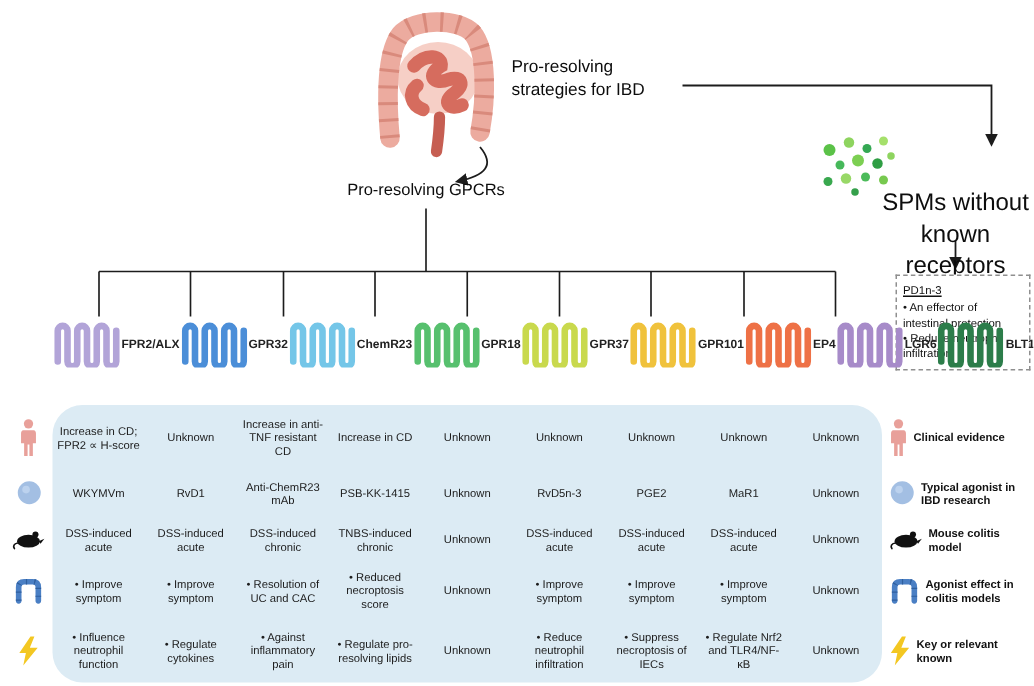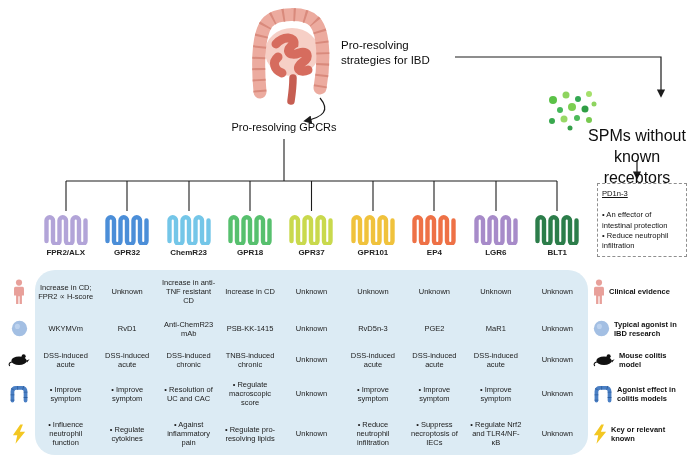--- a/index.html
+++ b/index.html
@@ -5,24 +5,24 @@
   html,body{margin:0;padding:0;background:#fff;}
   .stage{position:relative;width:689px;height:457px;background:#fff;overflow:hidden;
          font-family:"Liberation Sans",sans-serif;color:#111;}
   .overlay{position:absolute;left:0;top:0;width:689px;height:457px;pointer-events:none;}
   .title{position:absolute;font-weight:normal;color:#0d0d0d;}
   .strategies{left:341px;top:38px;width:112px;font-size:11.5px;line-height:1.3;}
   .gpcrs{left:224px;top:121px;width:120px;font-size:11px;text-align:center;white-space:nowrap;}
   .spms{left:586px;top:126px;width:102px;font-size:16px;text-align:center;line-height:1.3;}
   .pd1-box{position:absolute;left:597px;top:183px;width:80px;border:1.2px dashed #8f8f8f;
            padding:5px 4px;font-size:7.6px;line-height:1.35;color:#111;background:#fff;}
-  .pd1-title{margin-bottom:11px;text-decoration:underline;}
+  .pd1-title{margin-bottom:1px;text-decoration:underline;}
   .receptor-row{position:absolute;left:35px;top:211px;width:553px;display:grid;
                 grid-template-columns:repeat(9,1fr);}
-  .receptor{display:flex;flex-direction:column;align-items:center;}
+  .receptor{display:flex;flex-direction:row;align-items:center;}
   .receptor svg{width:46px;height:34px;}
   .rname{font-size:8px;font-weight:700;color:#222;margin-top:3px;}
   .table{position:absolute;left:35px;top:270px;width:553px;height:185px;background:#dcebf4;
          border-radius:20px;display:grid;grid-template-columns:repeat(9,1fr);
          grid-template-rows:43px 31px 31px 37px 43px;}
   .cell{display:flex;align-items:center;justify-content:center;text-align:center;
         font-size:7.5px;line-height:1.2;color:#1c1c1c;padding:2px 3px;}
   .left-legend{position:absolute;left:5px;top:270px;width:28px;height:185px;display:grid;
                grid-template-rows:43px 31px 31px 37px 43px;}
   .lcell{display:flex;align-items:center;justify-content:center;}
@@ -244,21 +244,21 @@
     <div class="cell">DSS-induced chronic</div>
     <div class="cell">TNBS-induced chronic</div>
     <div class="cell">Unknown</div>
     <div class="cell">DSS-induced acute</div>
     <div class="cell">DSS-induced acute</div>
     <div class="cell">DSS-induced acute</div>
     <div class="cell">Unknown</div>
     <div class="cell">• Improve symptom</div>
     <div class="cell">• Improve symptom</div>
     <div class="cell">• Resolution of UC and CAC</div>
-    <div class="cell">• Regulate macroscopic score</div>
+    <div class="cell">• Reduced necroptosis score</div>
     <div class="cell">Unknown</div>
     <div class="cell">• Improve symptom</div>
     <div class="cell">• Improve symptom</div>
     <div class="cell">• Improve symptom</div>
     <div class="cell">Unknown</div>
     <div class="cell">• Influence neutrophil function</div>
     <div class="cell">• Regulate cytokines</div>
     <div class="cell">• Against inflammatory pain</div>
     <div class="cell">• Regulate pro-resolving lipids</div>
     <div class="cell">Unknown</div>

